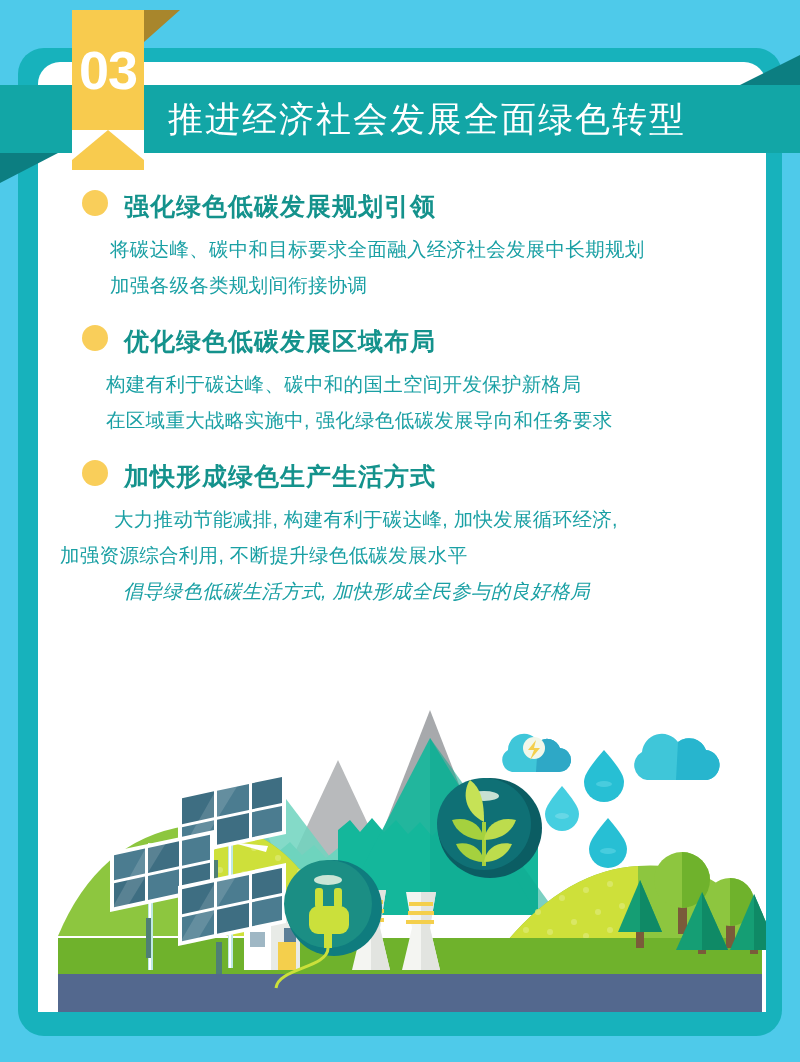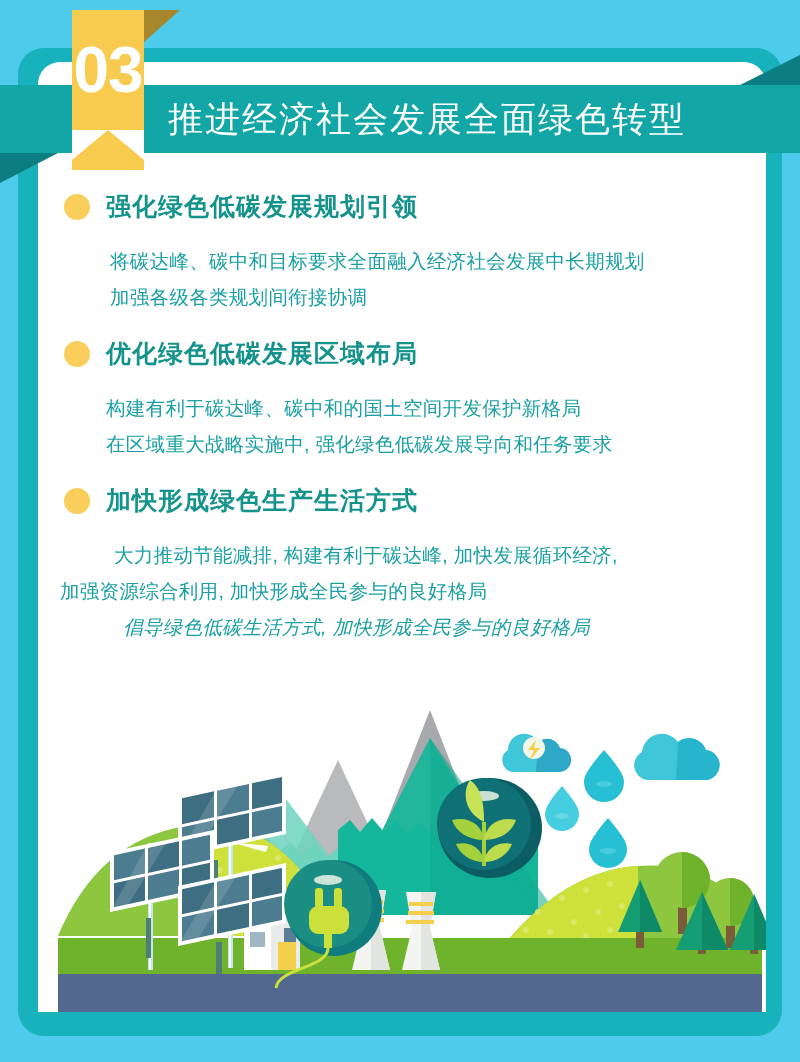--- a/index.html
+++ b/index.html
@@ -57,36 +57,36 @@
     border-bottom:30px solid transparent;
   }
   .ribbon-fold {
     position:absolute; left:144px; top:10px; width:0; height:0; z-index:6;
     border-top:32px solid #A8862C;
     border-right:36px solid transparent;
   }
   .ribbon-num {
     position:absolute; left:72px; top:10px; width:72px; height:120px; z-index:9;
     display:flex; align-items:center; justify-content:center;
-    color:#FFFFFF; font-size:64px; font-weight:bold; letter-spacing:-1px;
+    color:#FFFFFF; font-size:54px; font-weight:bold; letter-spacing:-1px;
   }
 
   
   .sections { position:absolute; left:38px; top:190px; width:728px; z-index:4; }
   .section { position:relative; margin-bottom:22px; }
-  .sec-head { display:flex; align-items:center; padding-left:26px; }
+  .sec-head { display:flex; padding-left:44px; }
   .bullet {
     width:26px; height:26px; border-radius:50%;
     background:#F9CE5A; flex:0 0 auto; margin-right:16px;
   }
   .sec-title {
     color:#14928C; font-size:25px; font-weight:bold; letter-spacing:1px;
     white-space:nowrap;
   }
-  .sec-body { margin-top:20px; }
+  .sec-body { margin-top:8px; }
   .body-line {
     color:#1AA0A4; font-size:19.5px; line-height:36px;
     white-space:nowrap; letter-spacing:0.3px;
   }
 
   
   .illu {
     position:absolute; left:38px; top:700px; width:728px; height:312px;
     overflow:hidden; z-index:3;
   }
@@ -135,21 +135,21 @@
       </div>
     </div>
 
     <div class="section">
       <div class="sec-head">
         <div class="bullet"></div>
         <div class="sec-title">加快形成绿色生产生活方式</div>
       </div>
       <div class="sec-body">
         <div class="body-line" style="padding-left:76px;">大力推动节能减排, 构建有利于碳达峰, 加快发展循环经济,</div>
-        <div class="body-line" style="padding-left:22px;">加强资源综合利用, 加快形成全民参与的良好格局</div>
+        <div class="body-line" style="padding-left:22px;">加强资源综合利用, 不断提升绿色低碳发展水平</div>
         <div class="body-line" style="padding-left:85px;font-style:italic;">倡导绿色低碳生活方式, 加快形成全民参与的良好格局</div>
       </div>
     </div>
 
   </div>
 
   <div class="illu">
     <svg width="728" height="312" viewBox="0 0 728 312" xmlns="http://www.w3.org/2000/svg">
 
       <rect x="0" y="0" width="728" height="312" fill="#FFFFFF"></rect>

